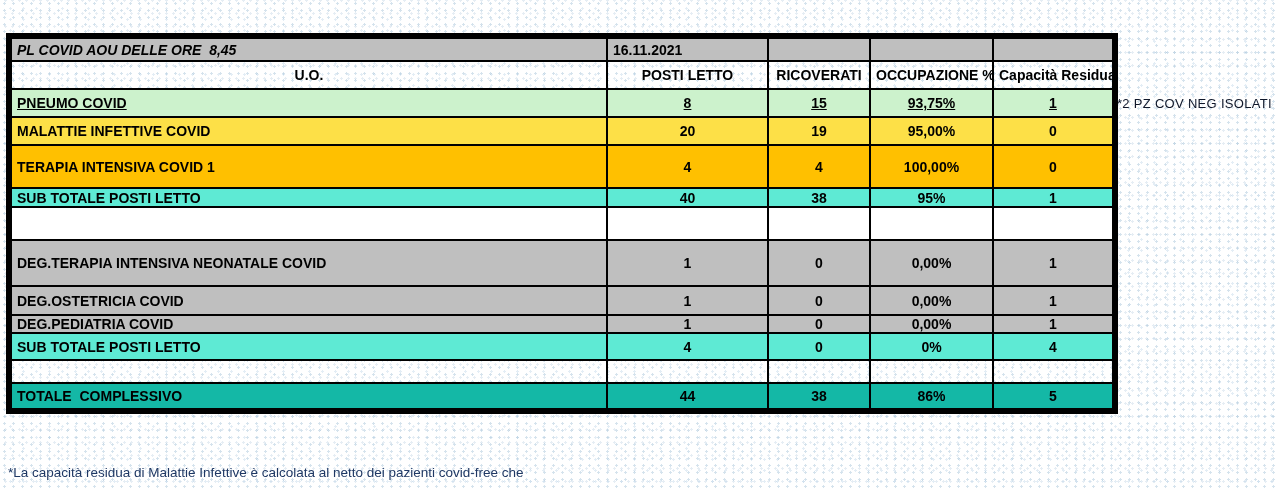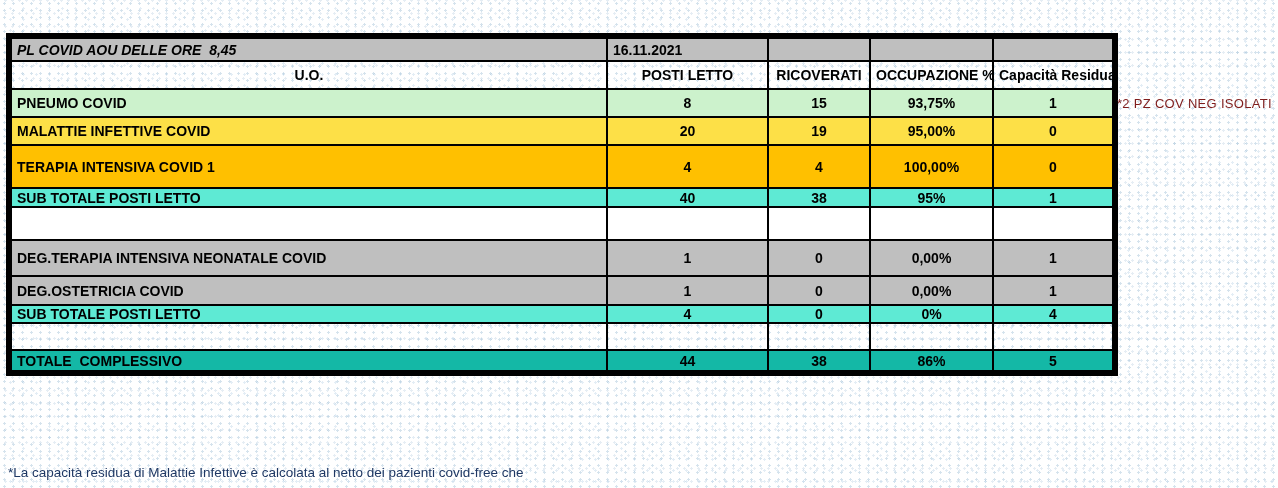--- a/index.html
+++ b/index.html
@@ -65,38 +65,38 @@
   .row-cyan td              { background: #5eead4; }
   .row-gray td              { background: #bfbfbf; }
   .row-dark-green td        { background: #14b8a6; }
   .row-blank-white td       { background: #ffffff; }
   .row-blank-transparent td { background: transparent; }
 
   .label-cell { text-align: left; font-size: 14.5px; }
   .num-cell   { text-align: center; }
 
   
-  #covid-table tbody tr:nth-child(1)  { height: 28px; }
+  #covid-table tbody tr:nth-child(1)  { height: 28px; text-decoration: underline; }
   #covid-table tbody tr:nth-child(2)  { height: 28px; }
   #covid-table tbody tr:nth-child(3)  { height: 43px; }
   #covid-table tbody tr:nth-child(4)  { height: 19px; }
   #covid-table tbody tr:nth-child(5)  { height: 33px; }
-  #covid-table tbody tr:nth-child(6)  { height: 36px; }
+  #covid-table tbody tr:nth-child(6)  { height: 46px; }
   #covid-table tbody tr:nth-child(7)  { height: 29px; }
   #covid-table tbody tr:nth-child(8)  { height: 15px; }
   #covid-table tbody tr:nth-child(9)  { height: 27px; }
   #covid-table tbody tr:nth-child(10) { height: 23px; }
   #covid-table tbody tr:nth-child(11) { height: 28px; }
   #covid-table tbody tr:nth-child(12) { height: 31px; }
 
   .side-note {
     position: absolute;
     left: 1117px; top: 96px;
     font-size: 13px;
-    color: #7f1d1d;
+    color: #0f172a;
     letter-spacing: 0.3px;
     white-space: pre;
   }
 
   .footnote {
     position: absolute;
     left: 8px; top: 427px;
     font-size: 13.5px;
     color: #1f3864;
     line-height: 18.5px;
@@ -173,20 +173,27 @@
         <td class="num-cell">0,00%</td>
         <td class="num-cell">1</td>
       </tr>
       <tr class="row-gray">
         <td class="label-cell">DEG.OSTETRICIA COVID</td>
         <td class="num-cell">1</td>
         <td class="num-cell">0</td>
         <td class="num-cell">0,00%</td>
         <td class="num-cell">1</td>
       </tr>
+      <tr class="row-gray">
+        <td class="label-cell">DEG.PEDIATRIA COVID</td>
+        <td class="num-cell">1</td>
+        <td class="num-cell">0</td>
+        <td class="num-cell">0,00%</td>
+        <td class="num-cell">1</td>
+      </tr>
       <tr class="row-cyan">
         <td class="label-cell">SUB TOTALE POSTI LETTO</td>
         <td class="num-cell">4</td>
         <td class="num-cell">0</td>
         <td class="num-cell">0%</td>
         <td class="num-cell">4</td>
       </tr>
       <tr class="row-blank-transparent">
         <td class="label-cell"></td>
         <td class="num-cell"></td>

